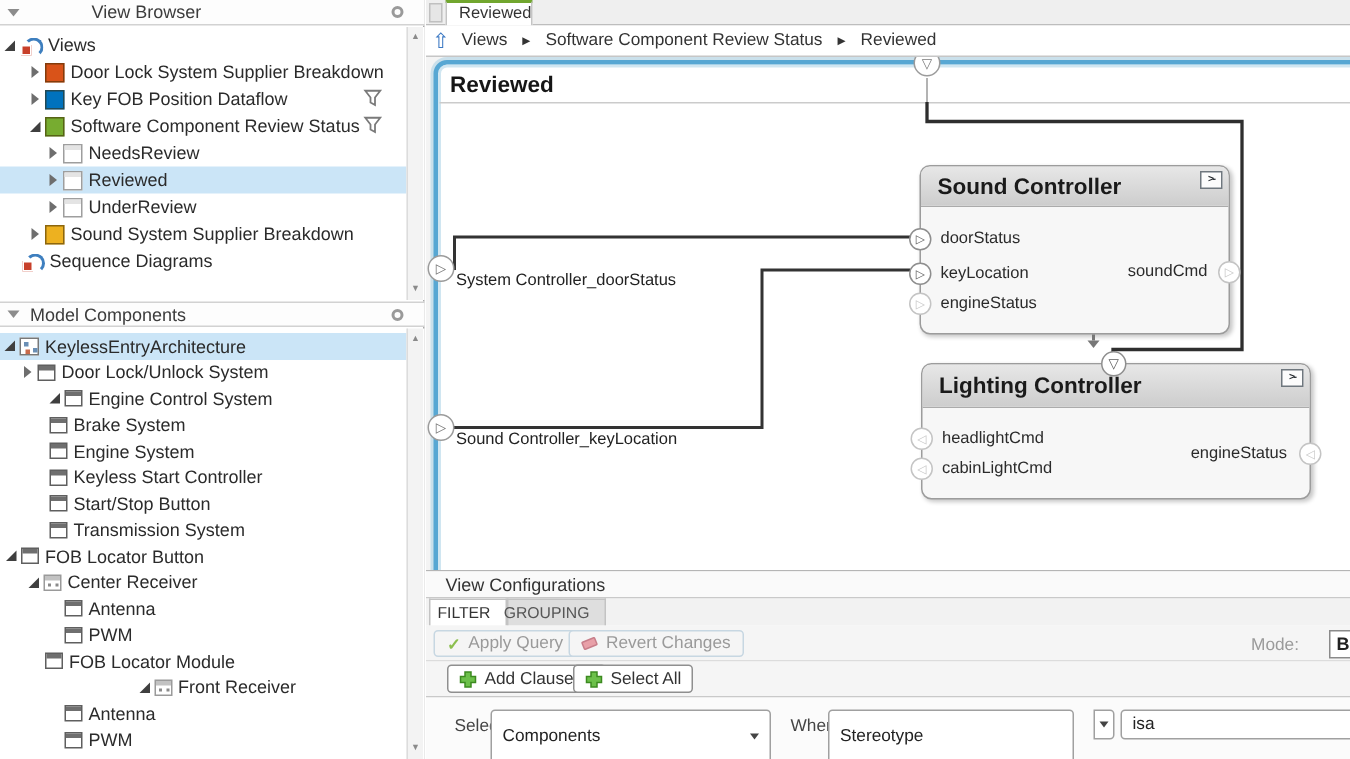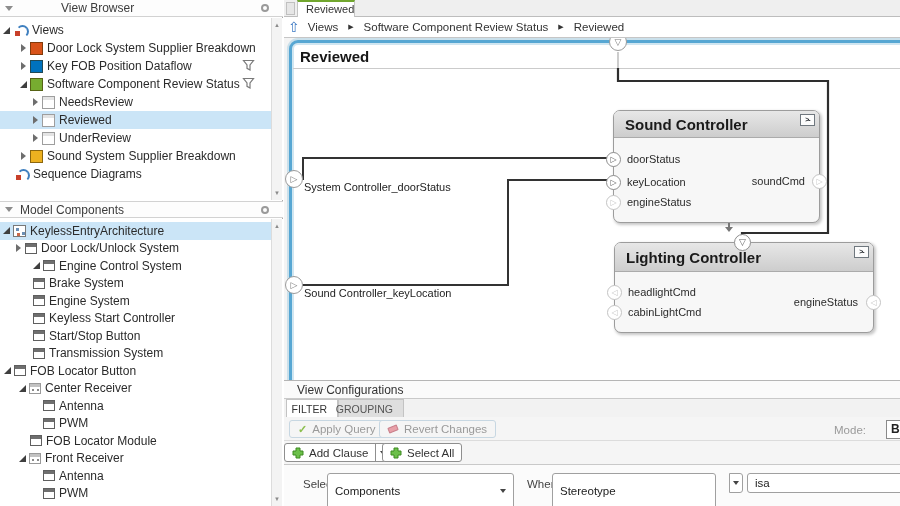--- a/index.html
+++ b/index.html
@@ -252,21 +252,21 @@
         <div class="trow" style="padding-left: 43px;">
           <span class="tw none"></span>
           <span class="ic ic-component"></span>
           <span class="tlabel">PWM</span>
         </div>
         <div class="trow" style="padding-left: 30px;">
           <span class="tw none"></span>
           <span class="ic ic-component"></span>
           <span class="tlabel">FOB Locator Module</span>
         </div>
-        <div class="trow" style="padding-left: 19px;">
+        <div class="trow" style="padding-left: 19px; justify-content: center;">
           <span class="tw open"></span>
           <span class="ic ic-reference"></span>
           <span class="tlabel">Front Receiver</span>
         </div>
         <div class="trow" style="padding-left: 43px;">
           <span class="tw none"></span>
           <span class="ic ic-component"></span>
           <span class="tlabel">Antenna</span>
         </div>
         <div class="trow" style="padding-left: 43px;">
@@ -365,21 +365,21 @@
       <div class="tbtn" style="left:95px;">
         <span class="eraser"></span>
         <span>Revert Changes</span>
       </div>
       <div id="mode-label">Mode:</div>
       <div id="mode-btn">
         <span>B</span>
       </div>
     </div>
     <div id="vc-addrow">
-      <div class="splitbtn" style="left:0;">
+      <div class="splitbtn" style="left:14px;">
         <div class="sb-main">
           <svg class="plus" width="12" height="12" viewBox="0 0 12 12">
               <path d="M4 1h4v3h3v4H8v3H4V8H1V4h3z" fill="#6CC04A" stroke="#3C8A20" stroke-width="1"></path>
             </svg>
           <span>Add Clause</span>
         </div>
         <div class="sb-arrow">
             <span class="caret"></span>
           </div>
       </div>

